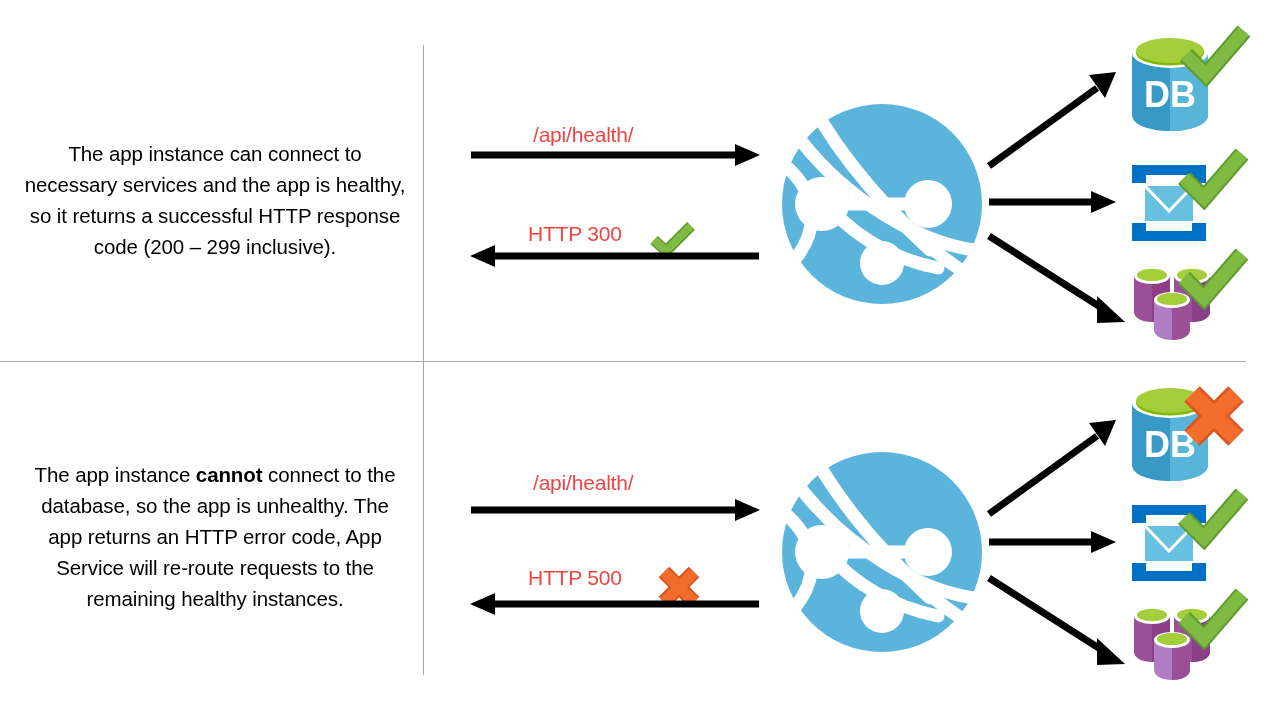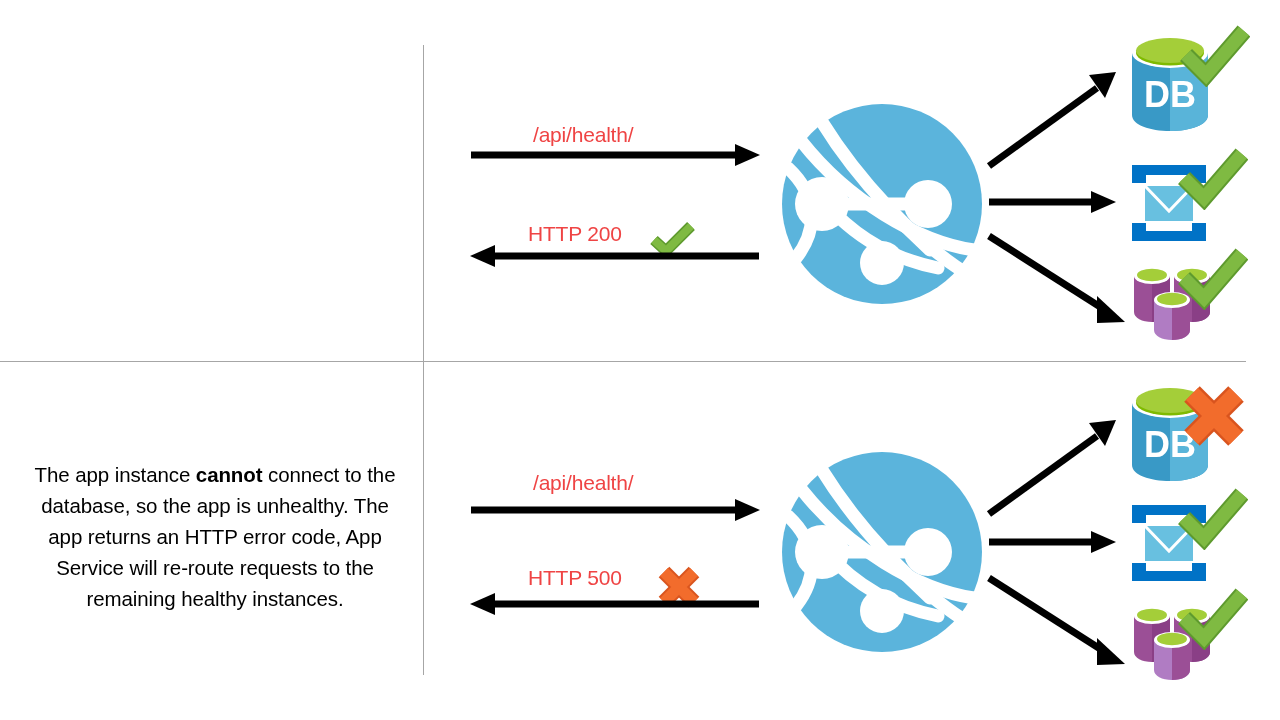--- a/index.html
+++ b/index.html
@@ -78,28 +78,29 @@
   }
 </style>
 </head>
 <body>
 
 <div id="canvas">
 
   <div class="divider-h"></div>
   <div class="divider-v"></div>
 
+  <div class="desc" id="desc-top"><span>The app instance can connect to necessary services and the app is healthy, so it returns a successful HTTP response code (200 – 299 inclusive).</span></div>
 
   <div class="arrow-label" style="left:533px; top:123px;">/api/health/</div>
   <svg class="arrow-svg" style="left:465px; top:143px;" width="300" height="24" viewBox="0 0 300 24">
     <line x1="6" y1="12" x2="272" y2="12" stroke="#000000" stroke-width="7"></line>
     <polygon points="270,1 295,12 270,23" fill="#000000"></polygon>
   </svg>
 
-  <div class="arrow-label" style="left:528px; top:222px;">HTTP 200</div>
+  <div class="arrow-label" style="left:528px; top:222px;">HTTP 300</div>
   <svg class="inline-mark" style="left:650px; top:222px;" width="46" height="34" viewBox="0 0 46 34">
     <polyline points="4,18 16,29 41,4" fill="none" stroke="#5E9A2E" stroke-width="11" stroke-linecap="butt" stroke-linejoin="miter"></polyline>
     <polyline points="4,18 16,29 41,4" fill="none" stroke="#7FBA42" stroke-width="8" stroke-linecap="butt" stroke-linejoin="miter"></polyline>
   </svg>
   <svg class="arrow-svg" style="left:465px; top:244px;" width="300" height="24" viewBox="0 0 300 24">
     <line x1="28" y1="12" x2="294" y2="12" stroke="#000000" stroke-width="7"></line>
     <polygon points="30,1 5,12 30,23" fill="#000000"></polygon>
   </svg>
 
   <svg class="globe" style="left:778px; top:100px;" width="208" height="208" viewBox="0 0 208 208">

